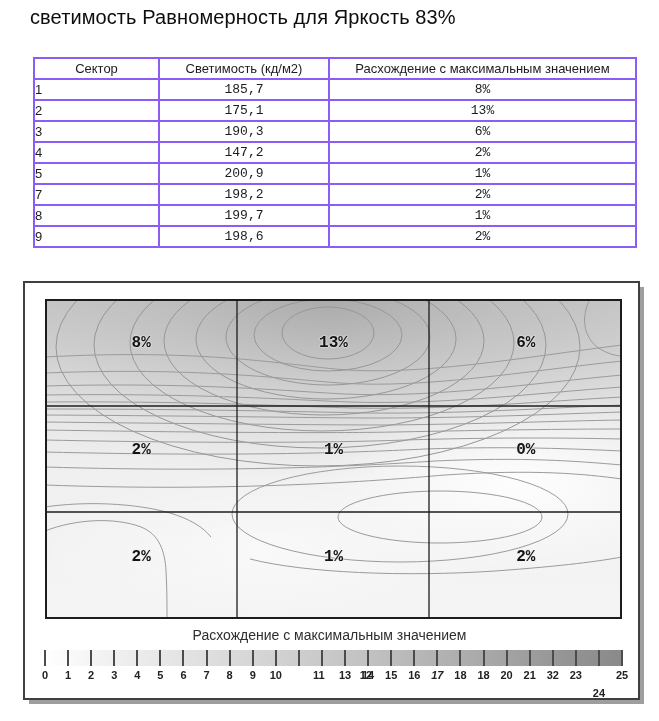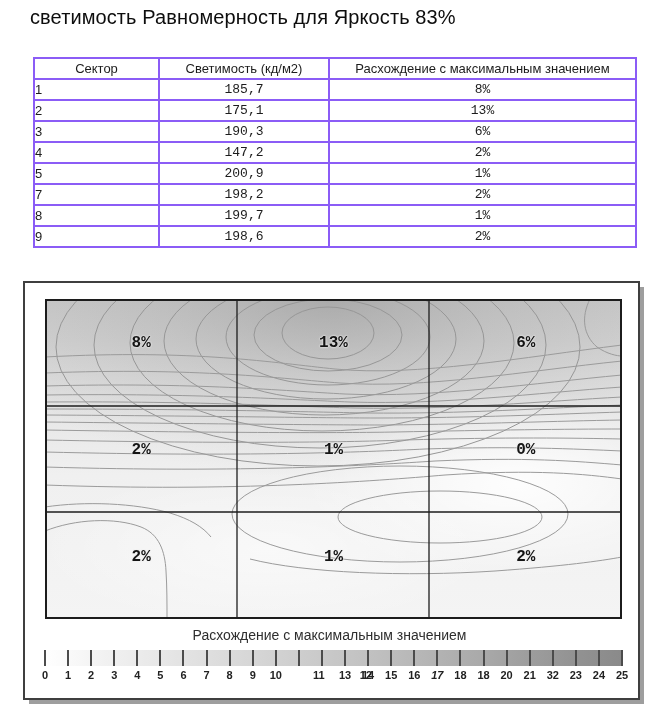--- a/index.html
+++ b/index.html
@@ -341,19 +341,19 @@
         <span style="left: 76%;">18</span>
 
         <span style="left: 80%;">20</span>
 
         <span style="left: 84%;">21</span>
 
         <span style="left: 88%;">32</span>
 
         <span style="left: 92%;">23</span>
 
-        <span style="left: 96%;">24</span>
+        <span style="left: 96%; margin-top: 18px;">24</span>
 
         <span style="left: 100%;">25</span>
       </div>
 
   </div>
 </div>
 
 </body></html>

